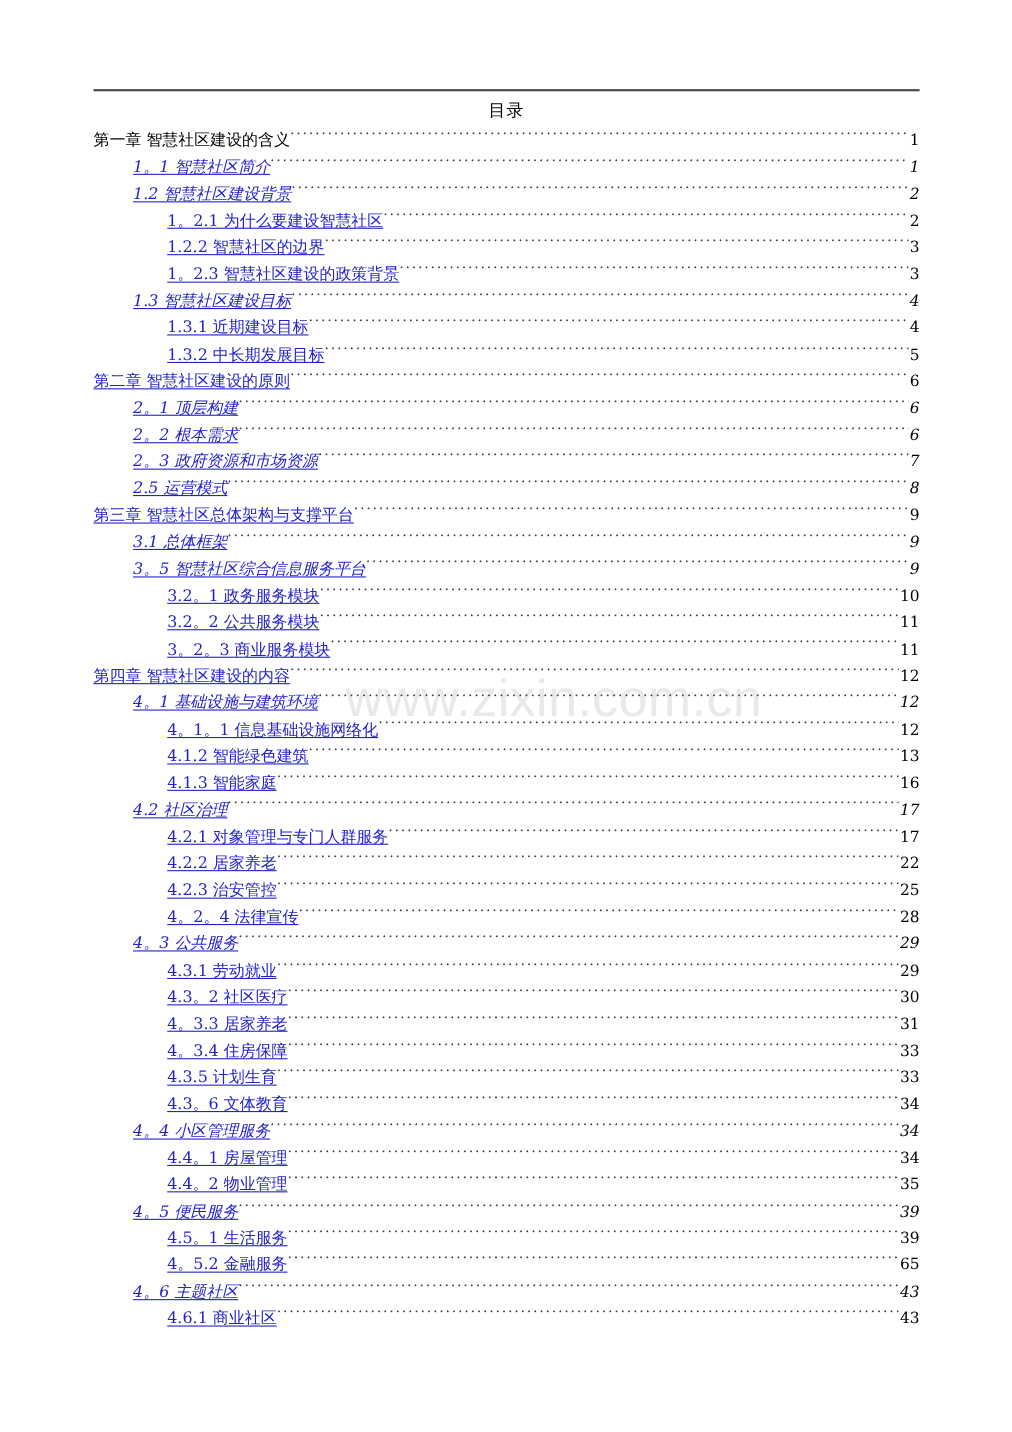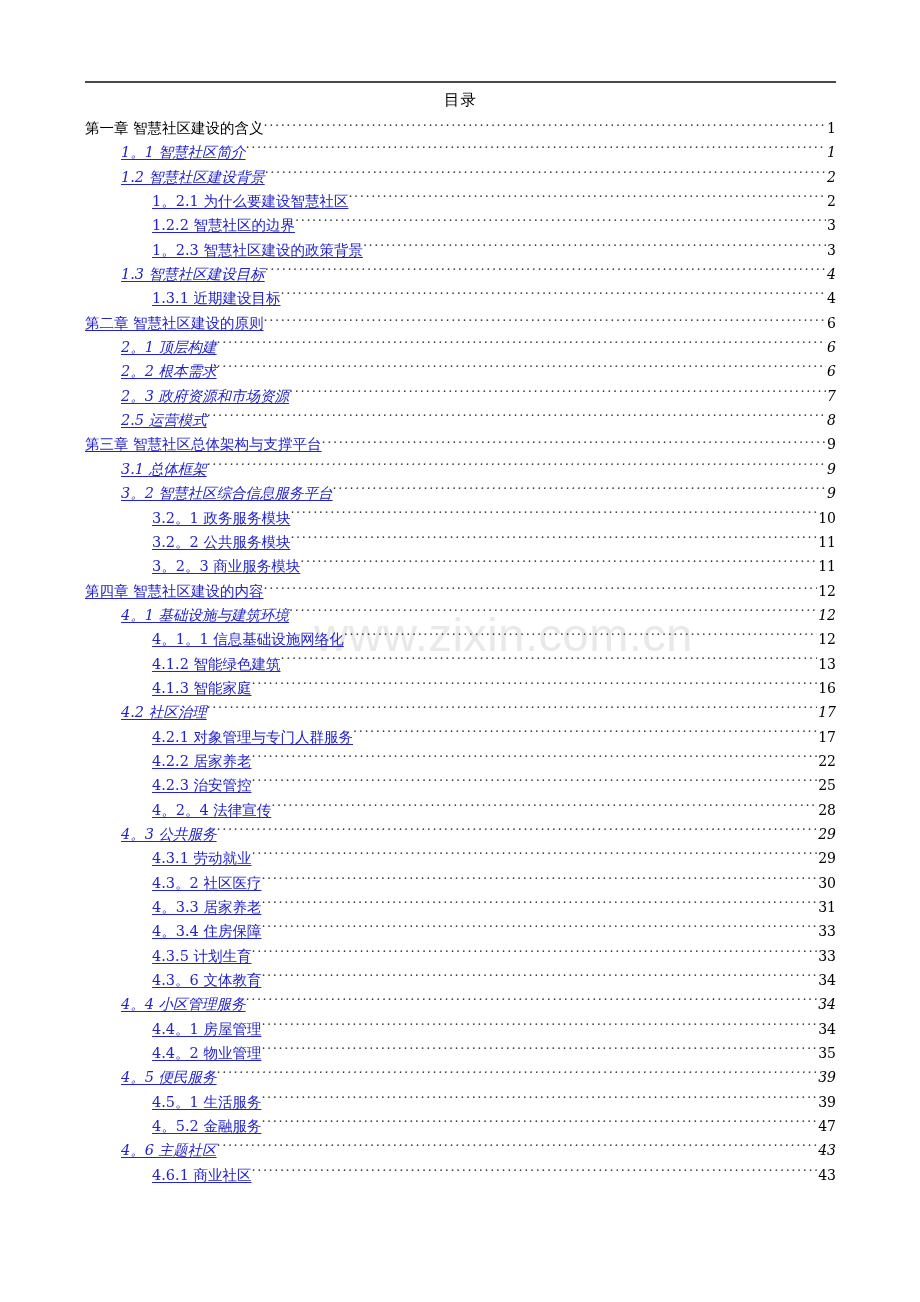--- a/index.html
+++ b/index.html
@@ -57,21 +57,21 @@
   .toc-row {
     display: flex;
     align-items: baseline;
     height: 24.35px;
     line-height: 24.35px;
     white-space: nowrap;
     font-size: 14.5px;
   }
 
   
-  .lvl-1 { padding-left: 0px; align-items: center; }
+  .lvl-1 { padding-left: 0px; }
   .lvl-2 { padding-left: 36px; font-style: italic; }
   .lvl-3 { padding-left: 67px; }
 
   .toc-label {
     flex: 0 0 auto;
     color: #2323c8;
     text-decoration: underline;
     text-underline-offset: 2px;
     text-decoration-thickness: 1px;
   }
@@ -172,20 +172,25 @@
       <div class="toc-row lvl-2">
         <span class="toc-label">1.3 智慧社区建设目标</span>
         <span class="toc-leader"></span>
         <span class="toc-page">4</span>
       </div>
       <div class="toc-row lvl-3">
         <span class="toc-label">1.3.1 近期建设目标</span>
         <span class="toc-leader"></span>
         <span class="toc-page">4</span>
       </div>
+      <div class="toc-row lvl-3">
+        <span class="toc-label">1.3.2 中长期发展目标</span>
+        <span class="toc-leader"></span>
+        <span class="toc-page">5</span>
+      </div>
       <div class="toc-row lvl-1">
         <span class="toc-label">第二章  智慧社区建设的原则</span>
         <span class="toc-leader"></span>
         <span class="toc-page">6</span>
       </div>
       <div class="toc-row lvl-2">
         <span class="toc-label">2。1 顶层构建</span>
         <span class="toc-leader"></span>
         <span class="toc-page">6</span>
       </div>
@@ -208,21 +213,21 @@
         <span class="toc-label">第三章  智慧社区总体架构与支撑平台</span>
         <span class="toc-leader"></span>
         <span class="toc-page">9</span>
       </div>
       <div class="toc-row lvl-2">
         <span class="toc-label">3.1 总体框架</span>
         <span class="toc-leader"></span>
         <span class="toc-page">9</span>
       </div>
       <div class="toc-row lvl-2">
-        <span class="toc-label">3。2 智慧社区综合信息服务平台</span>
+        <span class="toc-label">3。5 智慧社区综合信息服务平台</span>
         <span class="toc-leader"></span>
         <span class="toc-page">9</span>
       </div>
       <div class="toc-row lvl-3">
         <span class="toc-label">3.2。1 政务服务模块</span>
         <span class="toc-leader"></span>
         <span class="toc-page">10</span>
       </div>
       <div class="toc-row lvl-3">
         <span class="toc-label">3.2。2 公共服务模块</span>
@@ -340,21 +345,21 @@
         <span class="toc-page">39</span>
       </div>
       <div class="toc-row lvl-3">
         <span class="toc-label">4.5。1 生活服务</span>
         <span class="toc-leader"></span>
         <span class="toc-page">39</span>
       </div>
       <div class="toc-row lvl-3">
         <span class="toc-label">4。5.2 金融服务</span>
         <span class="toc-leader"></span>
-        <span class="toc-page">47</span>
+        <span class="toc-page">65</span>
       </div>
       <div class="toc-row lvl-2">
         <span class="toc-label">4。6 主题社区</span>
         <span class="toc-leader"></span>
         <span class="toc-page">43</span>
       </div>
       <div class="toc-row lvl-3">
         <span class="toc-label">4.6.1 商业社区</span>
         <span class="toc-leader"></span>
         <span class="toc-page">43</span>

